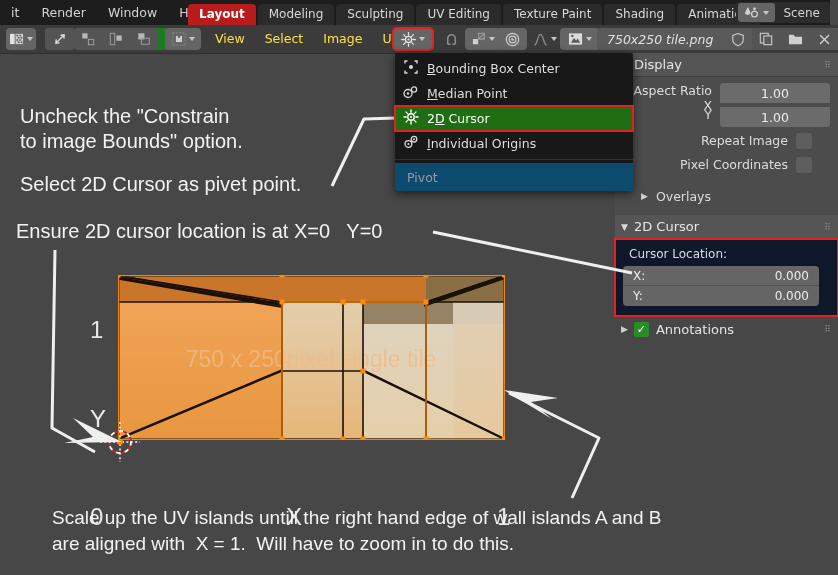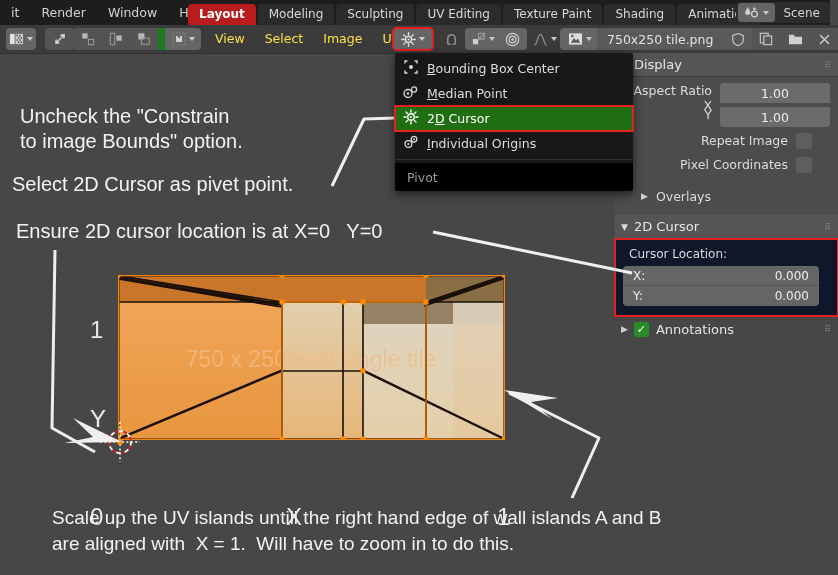--- a/index.html
+++ b/index.html
@@ -44,34 +44,34 @@
   .tb-btn.green{background:#1f7a1f;}
   .tb-seg{display:flex;align-items:center;border-radius:4px;overflow:hidden;}
   .tb-text{color:#fde047;font-size:12.5px;padding:0 10px;line-height:22px;white-space:nowrap;}
   .chev{
     width:0;height:0;border-left:3.5px solid transparent;border-right:3.5px solid transparent;
     border-top:4px solid #c9c9c9;margin-left:2px;
   }
   .redbox{outline:2px solid #e52020;outline-offset:-1px;}
   .imgfield{
     height:22px;background:#5a5a5a;border-radius:4px;display:flex;align-items:center;
-    padding:0 10px;color:#e0e0e0;font-size:12.5px;min-width:140px;
+    padding:0 10px;color:#e0e0e0;font-size:12.5px;min-width:140px;font-style:italic;
   }
 
   
   .dropdown{
     position:absolute;left:395px;top:53px;width:238px;background:#181818;
     box-shadow:0 3px 10px rgba(0,0,0,.6);border-radius:2px;z-index:40;padding:3px 0 0 0;
   }
   .dd-item{height:25px;display:flex;align-items:center;padding:0 8px;color:#dedede;font-size:12.5px;}
   .dd-item .lbl{margin-left:8px;}
   .dd-item.sel{background:#1f6f12;position:relative;}
   .dd-item.sel .lbl{color:#ffffff;}
   .dd-sep{height:1px;background:#303030;margin:3px 0;}
-  .dd-foot{height:28px;display:flex;align-items:center;padding:0 12px;color:#9a9a9a;font-size:12.5px;background:#000000;border-radius:0 0 2px 2px;}
+  .dd-foot{height:28px;display:flex;align-items:center;padding:0 12px;color:#9a9a9a;font-size:12.5px;background:#0c4a6e;border-radius:0 0 2px 2px;}
   .u{text-decoration:underline;}
 
   
   .sidebar{position:absolute;right:0;top:53px;width:223px;height:522px;background:#474747;}
   .panel-head{
     height:23px;display:flex;align-items:center;background:#555555;color:#e6e6e6;
     font-size:13px;padding:0 6px;border-bottom:1px solid #3c3c3c;
   }
   .panel-head .tri{margin-right:6px;color:#d8d8d8;font-size:9px;}
   .grip{margin-left:auto;color:#8d8d8d;font-size:9px;letter-spacing:1px;}
@@ -107,21 +107,21 @@
   .uv-img{position:absolute;left:118px;top:222px;width:387px;height:165px;}
 
   .axis-lab{position:absolute;color:#e8e8e8;font-family:"Liberation Sans",sans-serif;}
 
   
   .note{
     position:absolute;color:#f2f2f2;font-family:"Liberation Sans",sans-serif;
     white-space:pre;line-height:1.25;
   }
   .note1{left:20px;top:104px;font-size:20px;}
-  .note2{left:12px;top:172px;font-size:20px;}
+  .note2{left:20px;top:172px;font-size:20px;}
   .note3{left:16px;top:219px;font-size:20px;}
   .note4{left:52px;top:505px;font-size:19px;line-height:1.35;}
   svg.overlay{position:absolute;left:0;top:0;width:838px;height:575px;pointer-events:none;}
 </style>
 </head>
 <body>
 
 <div id="root">
 
   <div class="topbar">

